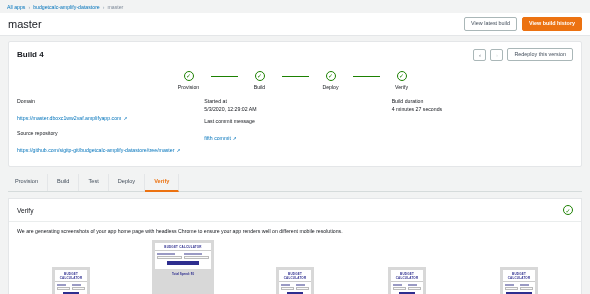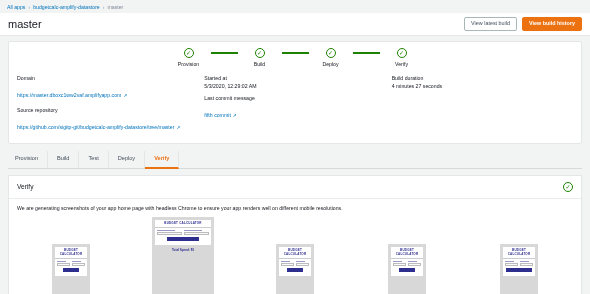--- a/index.html
+++ b/index.html
@@ -168,20 +168,28 @@
     <div class="btn-row">
       <button class="btn">View latest build</button>
       <button class="btn btn-primary">View build history</button>
     </div>
   </div>
 
   <div class="content">
 
     <div class="card">
 
+      <div class="build-head">
+        <div class="build-title">Build 4</div>
+        <div class="build-head-right">
+          <button class="chev-btn">‹</button>
+          <button class="chev-btn disabled">›</button>
+          <button class="btn">Redeploy this version</button>
+        </div>
+      </div>
 
       <div class="stepper">
         <div class="step">
           <div class="step-icon">✓</div>
           <div class="step-label">Provision</div>
         </div>
         <div class="connector">
             <i></i>
           </div>
         <div class="step">

